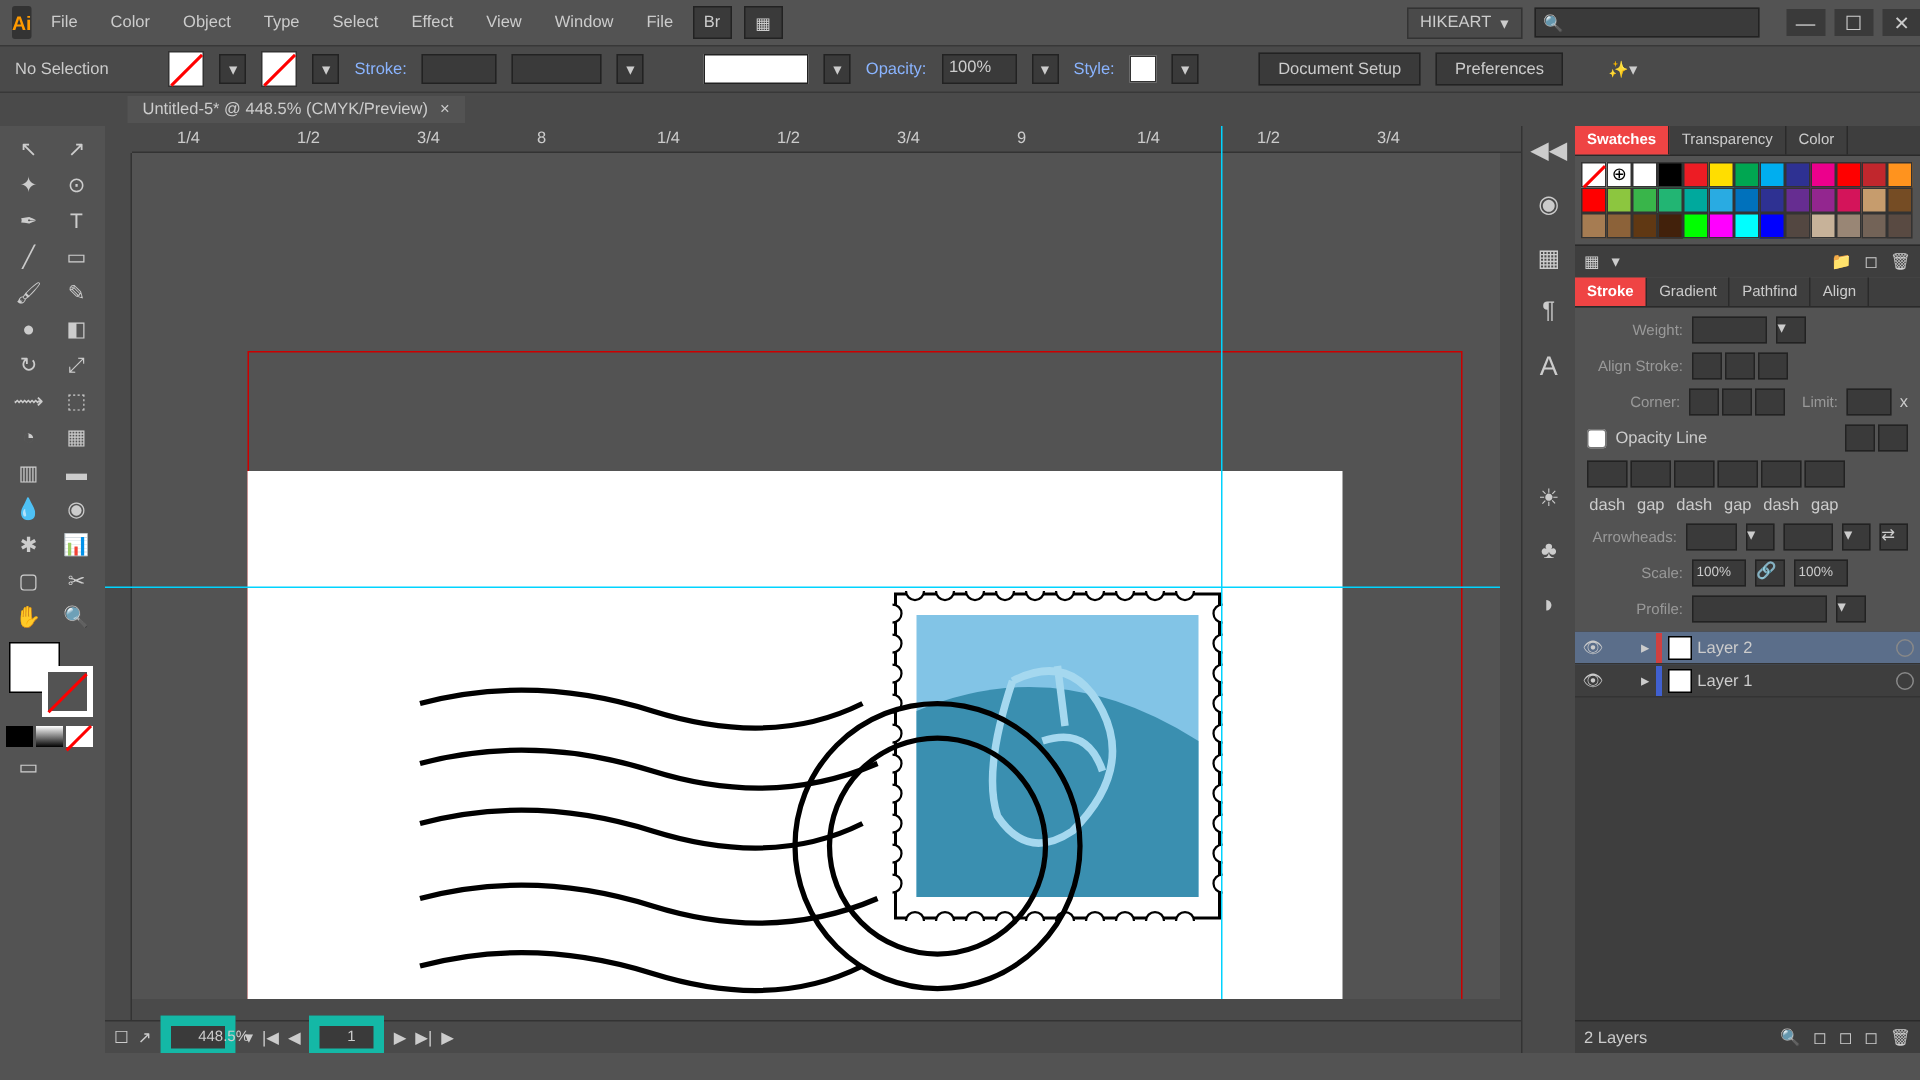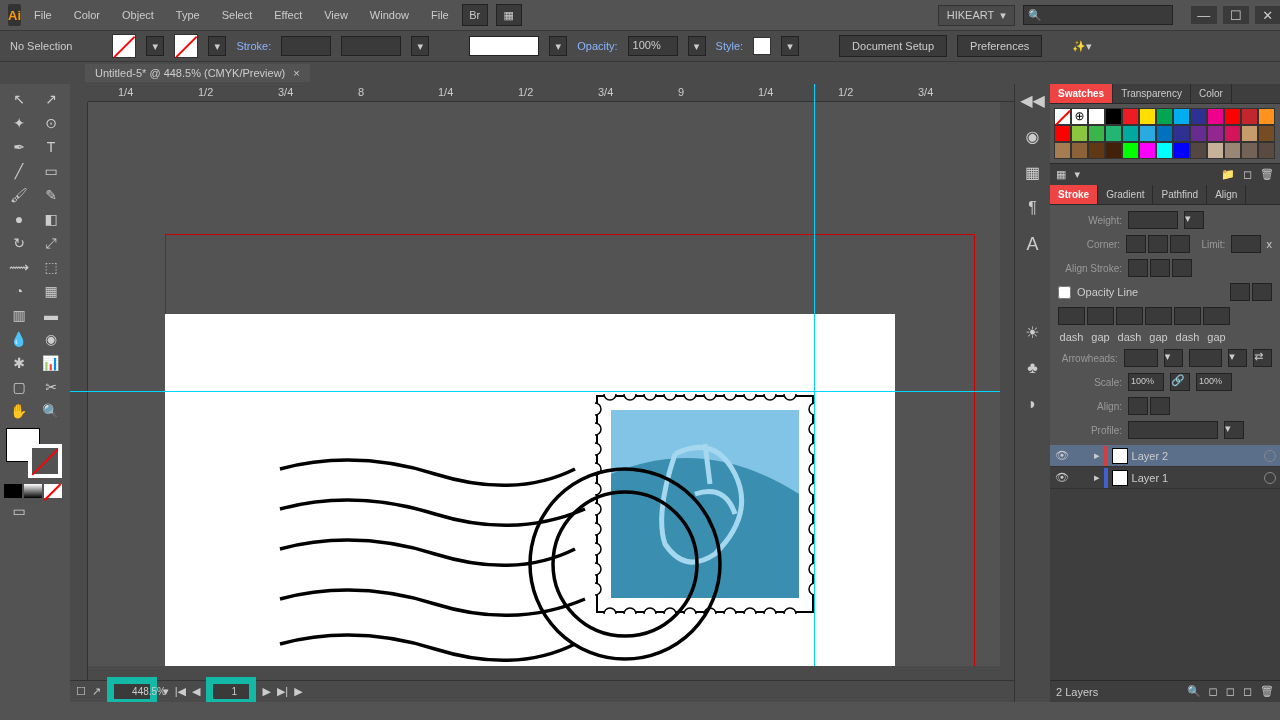--- a/index.html
+++ b/index.html
@@ -383,37 +383,37 @@
       <div class="panel-tab">Pathfind</div>
       <div class="panel-tab">Align</div>
     </div>
     <div class="stroke-panel">
       <div class="sp-row">
           <span class="sp-label">Weight:</span>
           <div class="sp-input"></div>
           <div class="sp-btn">▾</div>
         </div>
       <div class="sp-row">
+          <span class="sp-label">Align Stroke:</span>
+          <div class="sp-btns">
+            <div class="sp-btn"></div>
+            <div class="sp-btn"></div>
+            <div class="sp-btn"></div>
+          </div>
+        </div>
+      <div class="sp-row">
           <span class="sp-label">Corner:</span>
           <div class="sp-btns">
             <div class="sp-btn"></div>
             <div class="sp-btn"></div>
             <div class="sp-btn"></div>
           </div>
           <span class="sp-label" style="width:30px">Limit:</span>
           <div class="sp-input" style="width:30px"></div>
           <span>x</span>
-        </div>
-      <div class="sp-row">
-          <span class="sp-label">Align Stroke:</span>
-          <div class="sp-btns">
-            <div class="sp-btn"></div>
-            <div class="sp-btn"></div>
-            <div class="sp-btn"></div>
-          </div>
         </div>
       <div class="sp-row">
           <input type="checkbox" style="">
           <span>Opacity Line</span>
           <div style="margin-left:auto" class="sp-btns">
             <div class="sp-btn"></div>
             <div class="sp-btn"></div>
           </div>
         </div>
       <div class="dash-inputs">
@@ -438,27 +438,20 @@
           <div class="sp-btn">▾</div>
           <div class="sp-input" style="width:36px"></div>
           <div class="sp-btn">▾</div>
           <div class="sp-btn">⇄</div>
         </div>
       <div class="sp-row">
           <span class="sp-label">Scale:</span>
           <div class="sp-input" style="width:36px;font-size:9px;padding:2px">100%</div>
           <div class="sp-btn">🔗</div>
           <div class="sp-input" style="width:36px;font-size:9px;padding:2px">100%</div>
-        </div>
-      <div class="sp-row">
-          <span class="sp-label">Align:</span>
-          <div class="sp-btns">
-            <div class="sp-btn"></div>
-            <div class="sp-btn"></div>
-          </div>
         </div>
       <div class="sp-row">
           <span class="sp-label">Profile:</span>
           <div class="sp-input" style="width:90px"></div>
           <div class="sp-btn">▾</div>
         </div>
     </div>
 
     <div class="layers-body">
       <div class="layer-row sel">

